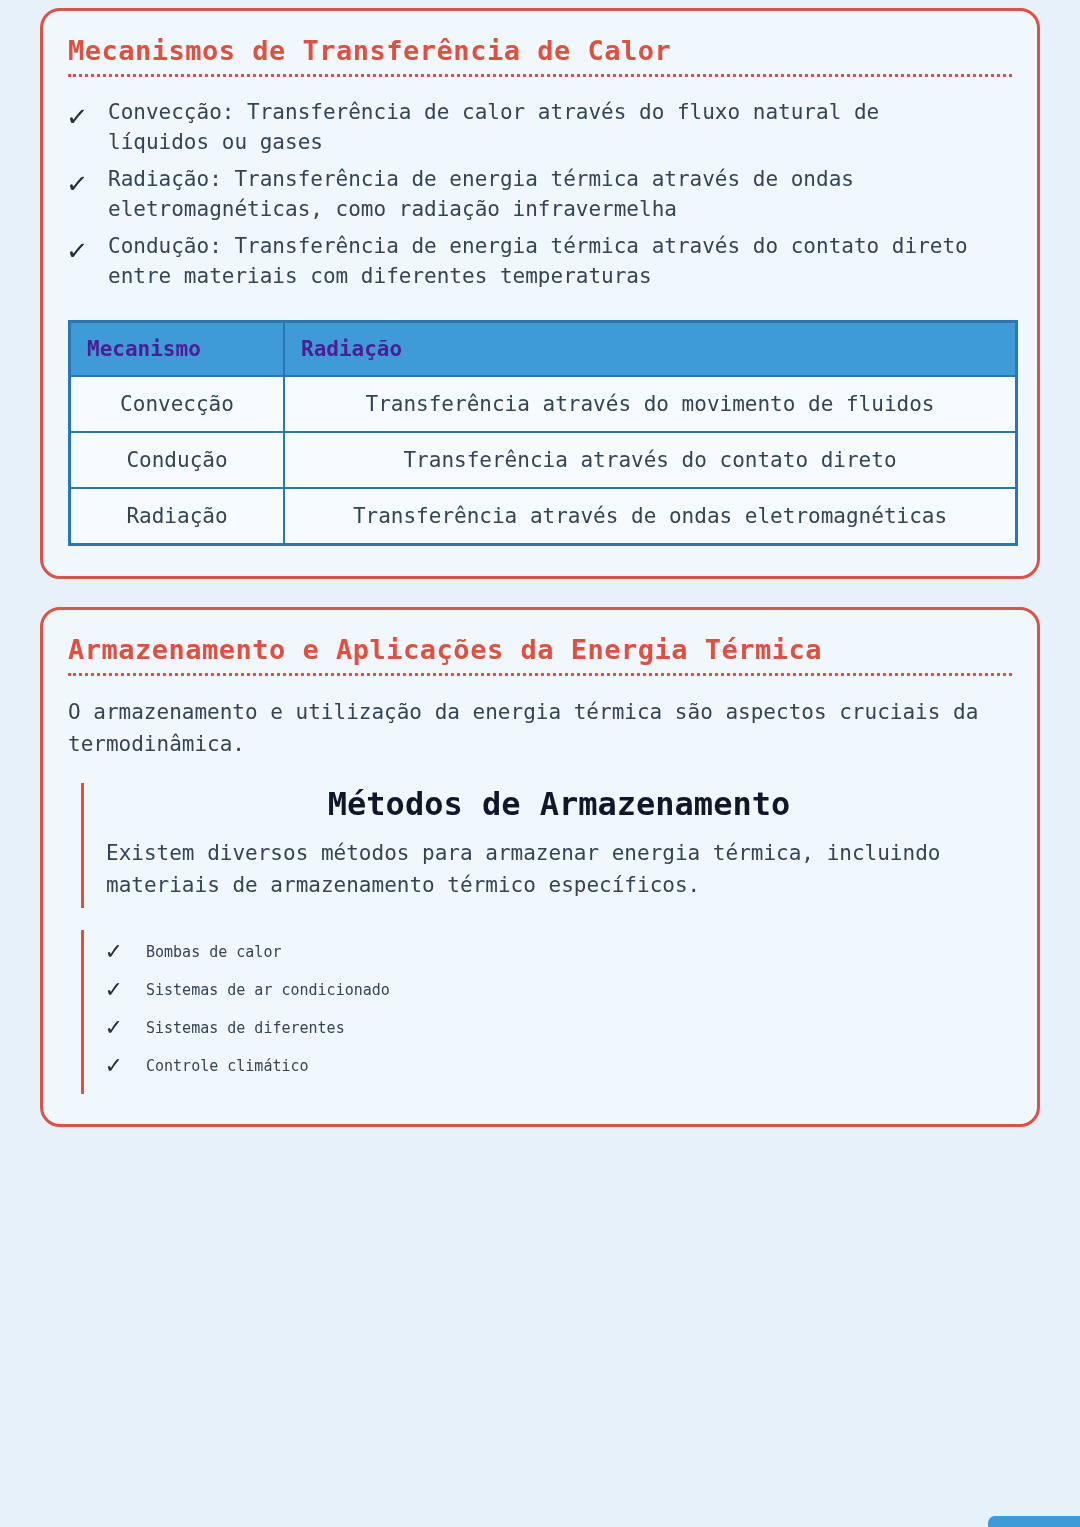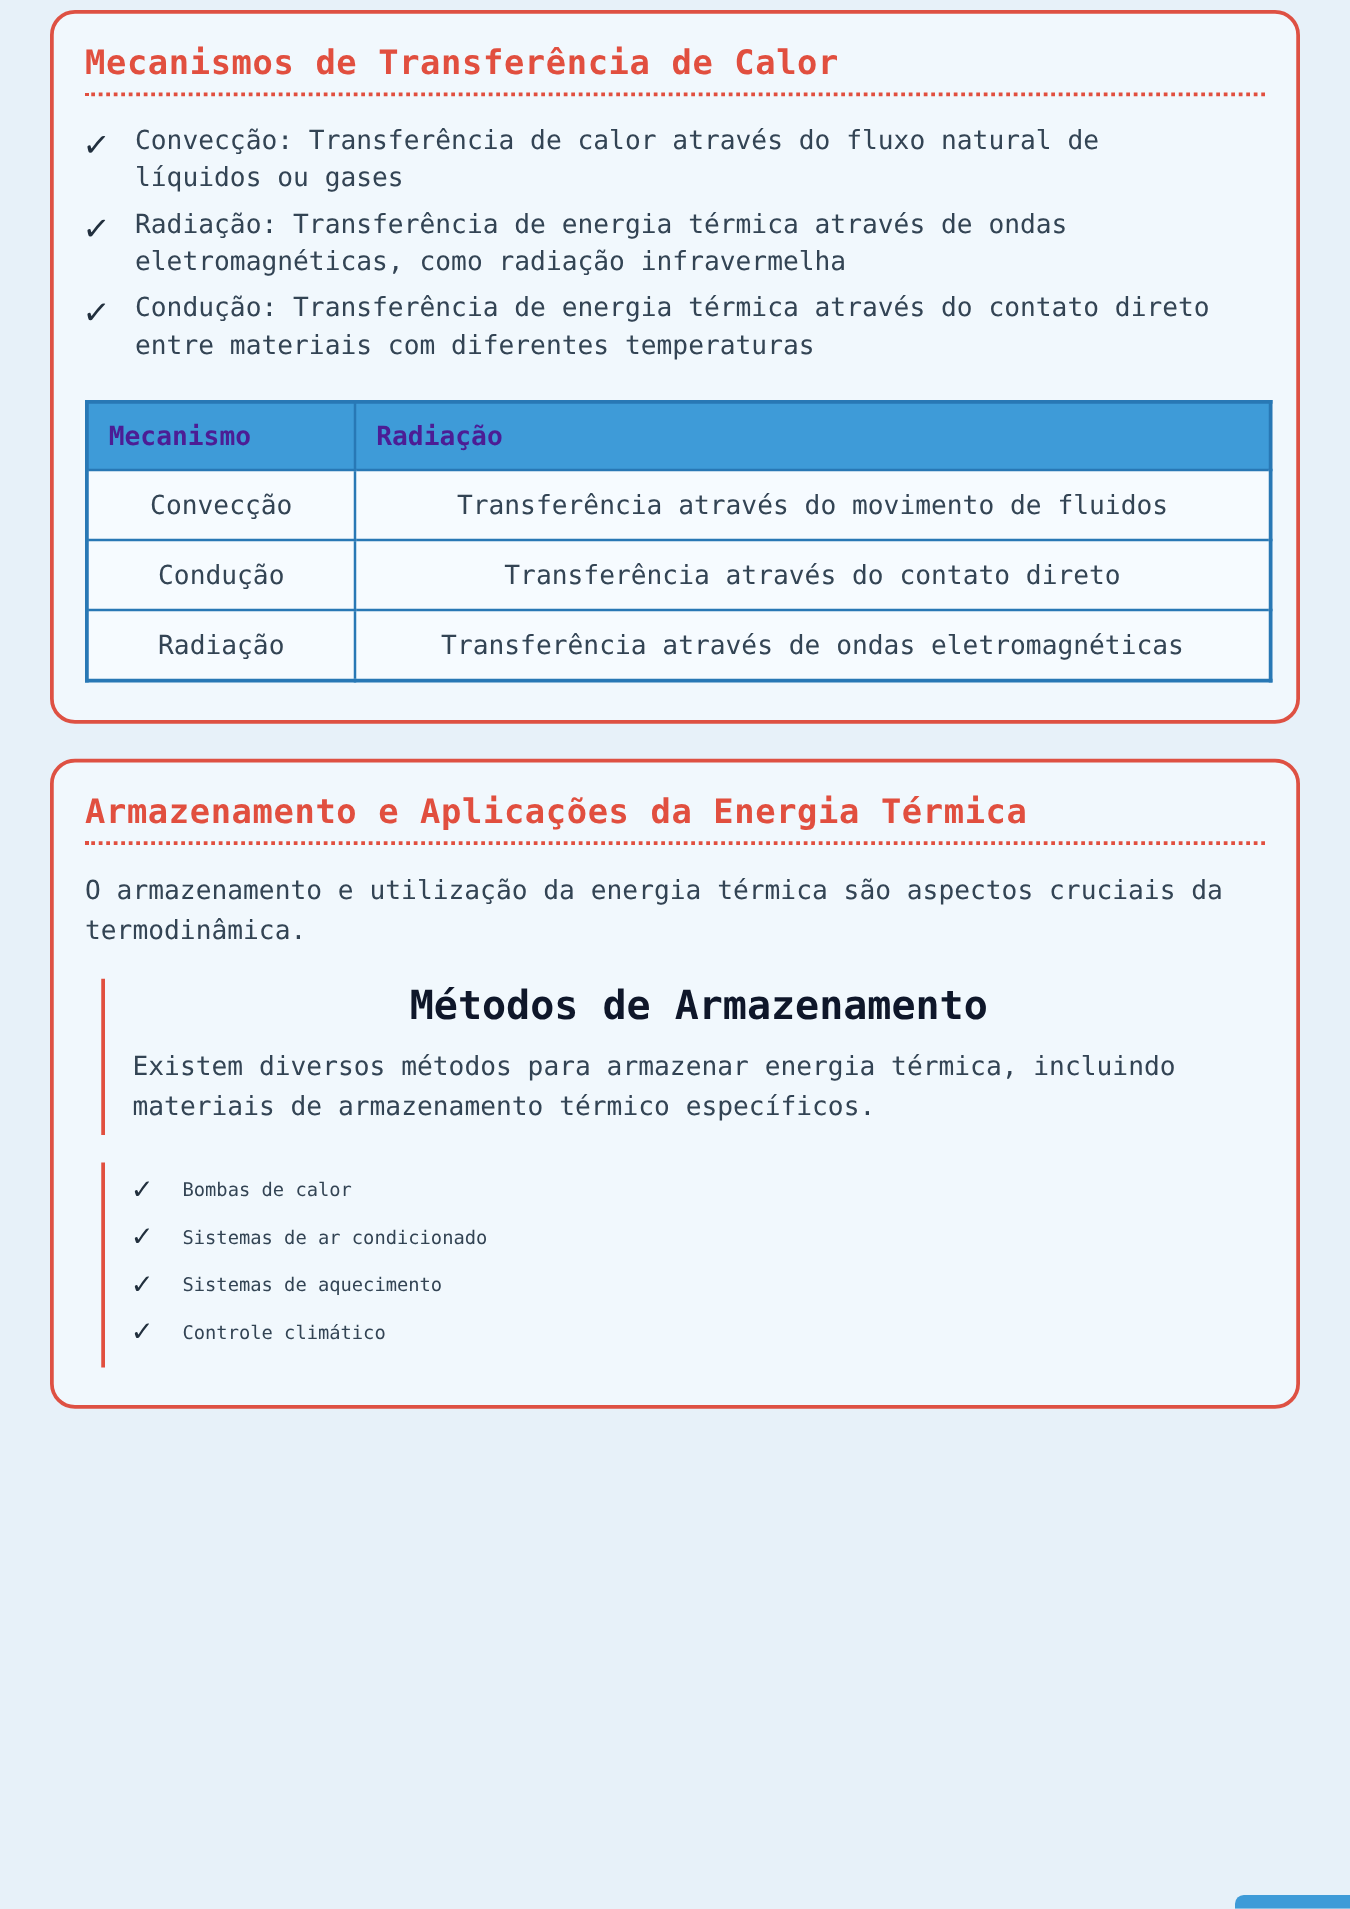--- a/index.html
+++ b/index.html
@@ -193,21 +193,21 @@
         <li class="check-item">
           <span class="check">✓</span>
           <span class="check-text">Bombas de calor</span>
         </li>
         <li class="check-item">
           <span class="check">✓</span>
           <span class="check-text">Sistemas de ar condicionado</span>
         </li>
         <li class="check-item">
           <span class="check">✓</span>
-          <span class="check-text">Sistemas de aquecimento</span>
+          <span class="check-text">Sistemas de diferentes</span>
         </li>
         <li class="check-item">
           <span class="check">✓</span>
           <span class="check-text">Controle climático</span>
         </li>
       </ul>
     </div>
   </section>
 
   <div class="corner-peek"></div>

